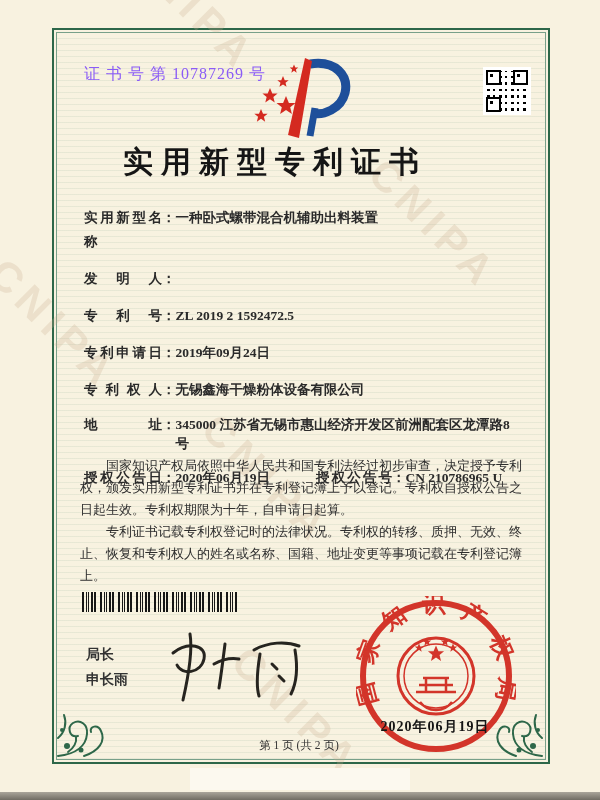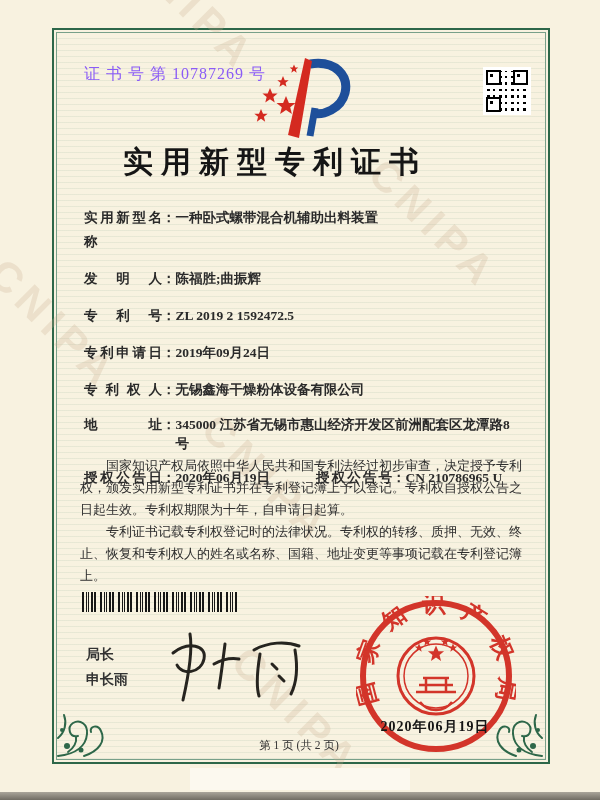--- a/index.html
+++ b/index.html
@@ -137,21 +137,20 @@
 
   <div class="fields">
     <div class="frow">
       <span class="flabel">实用新型名称</span>
         <span class="fcolon">：</span>
       <span class="fvalue">一种卧式螺带混合机辅助出料装置</span>
     </div>
     <div class="frow">
       <span class="flabel">发明人</span>
         <span class="fcolon">：</span>
-      <span class="fvalue">陈福胜;曲振辉</span>
     </div>
     <div class="frow">
       <span class="flabel">专利号</span>
         <span class="fcolon">：</span>
       <span class="fvalue">ZL 2019 2 1592472.5</span>
     </div>
     <div class="frow">
       <span class="flabel">专利申请日</span>
         <span class="fcolon">：</span>
       <span class="fvalue">2019年09月24日</span>

